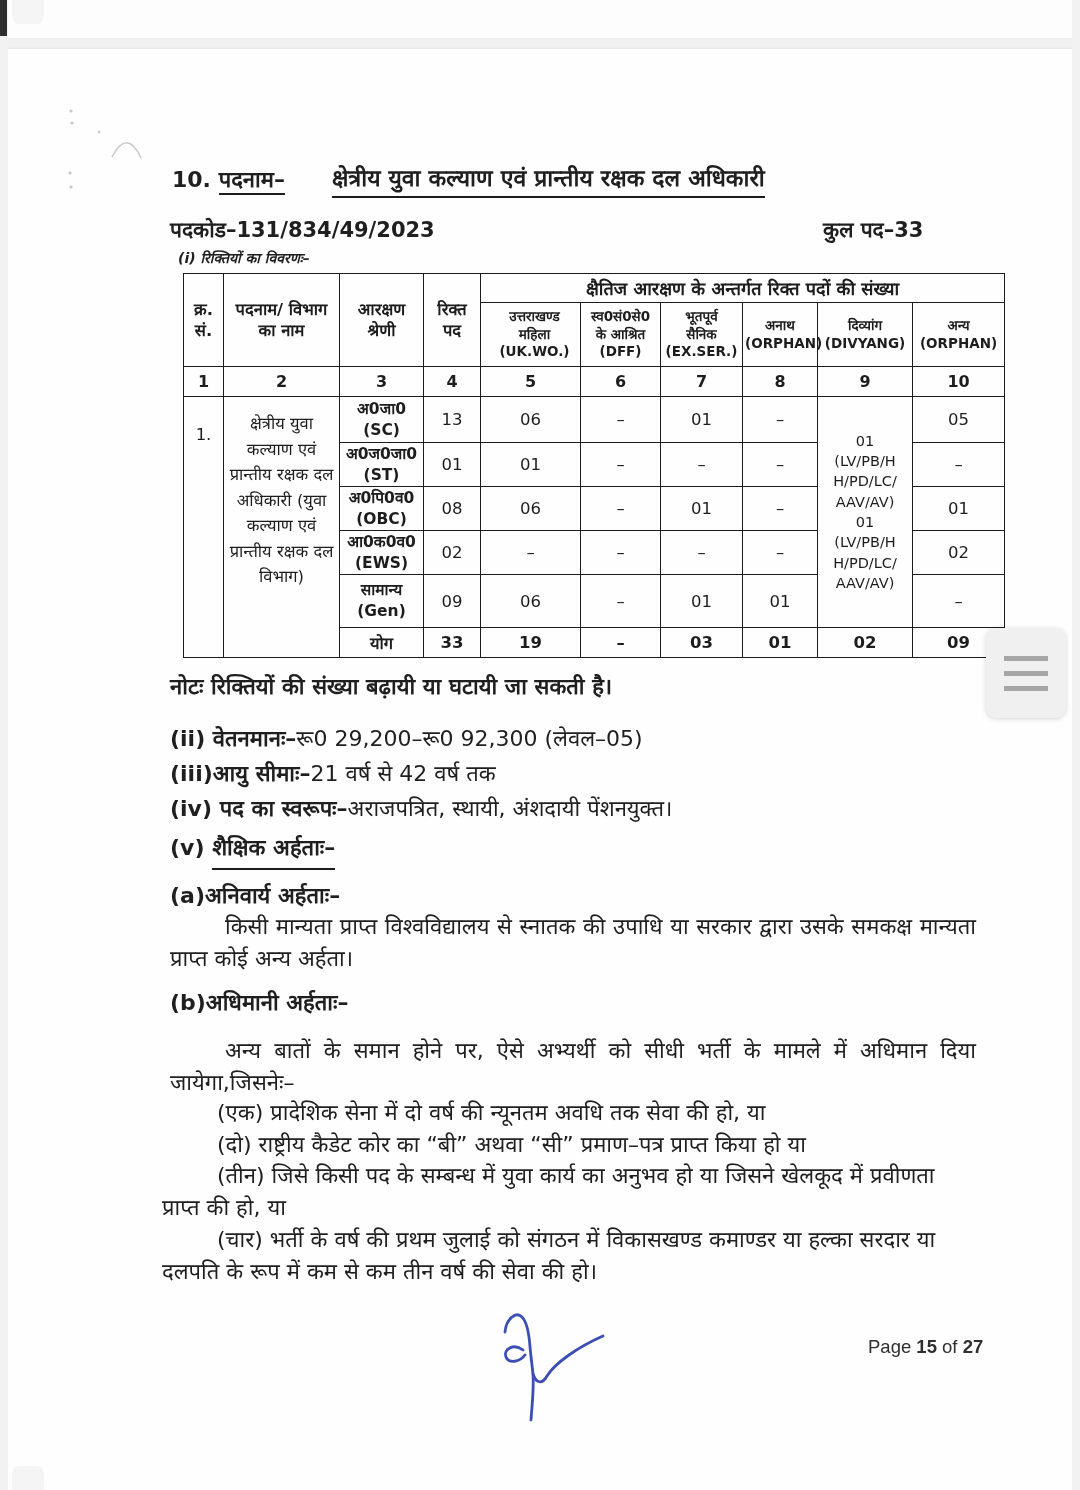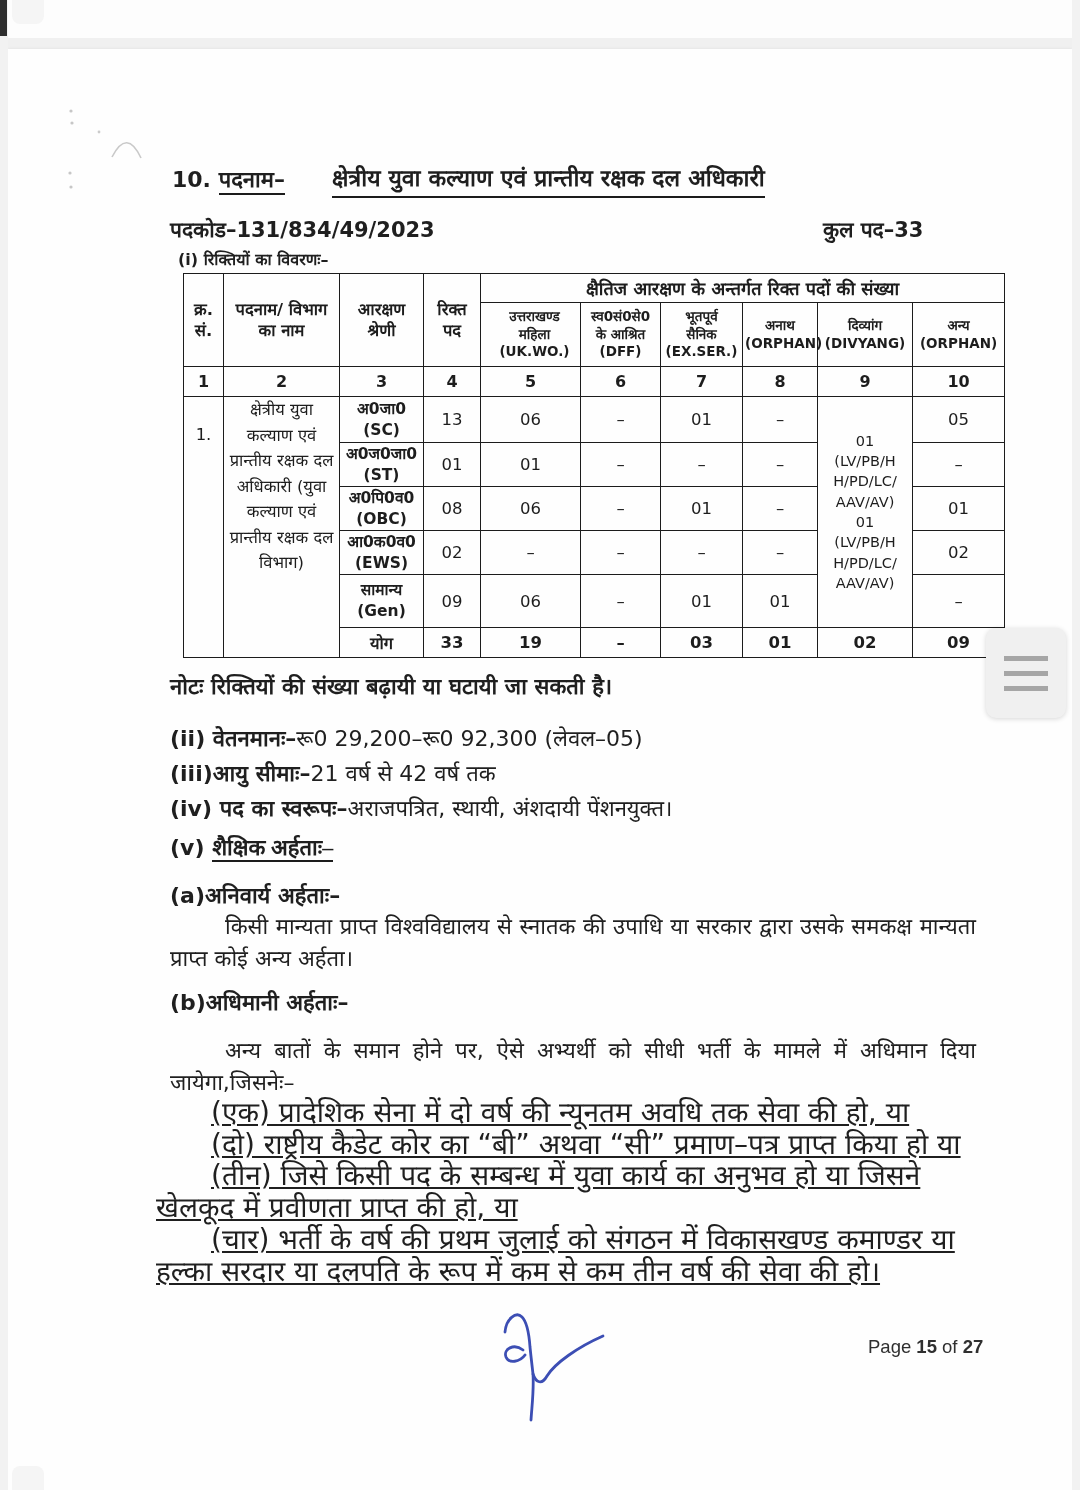--- a/index.html
+++ b/index.html
@@ -18,43 +18,43 @@
   .dark-mark{left:0;top:0;width:7px;height:36px;background:#2e2e2e;}
   .chip-top{left:12px;top:0;width:32px;height:24px;background:#f5f5f5;border-radius:0 0 8px 8px;}
   .chip-bottom{left:12px;top:1466px;width:32px;height:24px;background:#f5f5f5;border-radius:8px 8px 0 0;}
 
   
   .doc-heading{left:172px;top:163px;font-size:22px;font-weight:bold;white-space:nowrap;}
   .doc-heading .u{border-bottom:2.5px solid #1c1c1c;padding-bottom:1px;}
   .doc-title{left:332px;top:161px;font-size:23px;font-weight:bold;border-bottom:2.5px solid #1c1c1c;padding-bottom:3px;white-space:nowrap;}
   .post-code{left:170px;top:215px;font-size:21px;font-weight:bold;white-space:nowrap;}
   .total-posts{left:823px;top:215px;font-size:21px;font-weight:bold;white-space:nowrap;}
-  .section-i{left:178px;top:248px;font-size:16px;font-weight:bold;white-space:nowrap;}
+  .section-i{left:178px;top:248px;font-size:14px;font-weight:bold;white-space:nowrap;font-style:italic;}
 
   
   .vac-table{left:183px;top:273px;}
   table{border-collapse:collapse;table-layout:fixed;width:821px;background:transparent;}
   td{border:1.6px solid #1c1c1c;text-align:center;vertical-align:middle;padding:0 2px;color:#1d1d1d;}
   .th-main{font-weight:bold;font-size:16.5px;line-height:1.3;}
   .th-span{font-weight:bold;font-size:18px;height:28px;}
   .th-sub{font-size:13.5px;font-weight:bold;white-space:pre-line;line-height:1.3;}
   .num-cell{font-weight:bold;font-size:16px;}
   .cat-cell{font-weight:bold;font-size:15.5px;white-space:pre-line;line-height:1.35;margin-left:36px;}
   .val-cell{font-size:16.5px;}
   .post-cell{font-size:16.5px;line-height:1.55;padding:0 5px;}
   .divyang-cell{font-size:14.5px;white-space:pre-line;line-height:1.4;}
   .total-label{font-weight:bold;font-size:16.5px;}
   .total-val{font-weight:bold;font-size:16.5px;}
 
   
   .bodyline{left:170px;font-size:22px;white-space:nowrap;}
   .bodyline b{font-weight:bold;}
   .para{left:170px;width:806px;font-size:22px;line-height:32px;text-align:justify;text-indent:55px;}
-  .hang{left:156px;width:806px;font-size:28px;line-height:32px;text-indent:55px;text-decoration:underline;}
-  .v-underline{border-bottom:2px solid #1c1c1c;padding-bottom:0;font-family:Liberation Serif, serif;}
+  .hang{left:162px;width:806px;font-size:22px;line-height:32px;text-indent:55px;}
+  .v-underline{border-bottom:2px solid #1c1c1c;padding-bottom:8px;}
 
   
   .page-num{left:868px;top:1336px;font-size:18.5px;color:#2f2f2f;font-family:"Liberation Sans",sans-serif;white-space:nowrap;}
   .page-num .n{font-weight:bold;}
 
   
   .drag-handle{left:986px;top:628px;width:80px;height:90px;background:#f0f0f0;border-radius:10px;
     box-shadow:0 1px 5px rgba(0,0,0,0.16);display:flex;flex-direction:column;justify-content:center;align-items:center;gap:10px;}
   .drag-bar{width:44px;height:5px;background:#a6a6a6;}
 
@@ -136,21 +136,21 @@
     <td class="num-cell">4</td>
     <td class="num-cell">5</td>
     <td class="num-cell">6</td>
     <td class="num-cell">7</td>
     <td class="num-cell">8</td>
     <td class="num-cell">9</td>
     <td class="num-cell">10</td>
   </tr>
   <tr style="height:46px">
     <td class="val-cell" rowspan="6" style="vertical-align:top;padding-top:28px;">1.</td>
-    <td class="post-cell" rowspan="6" style="vertical-align:top;">क्षेत्रीय युवा कल्याण एवं प्रान्तीय रक्षक दल अधिकारी (युवा कल्याण एवं प्रान्तीय रक्षक दल विभाग)</td>
+    <td class="post-cell" rowspan="6" style="vertical-align:top;padding-top:14px;">क्षेत्रीय युवा कल्याण एवं प्रान्तीय रक्षक दल अधिकारी (युवा कल्याण एवं प्रान्तीय रक्षक दल विभाग)</td>
     <td class="cat-cell" style="white-space: pre-line;">अ0जा0
 (SC)</td>
     <td class="val-cell">13</td>
     <td class="val-cell">06</td>
     <td class="val-cell">–</td>
     <td class="val-cell">01</td>
     <td class="val-cell">–</td>
     <td class="divyang-cell" rowspan="5" style="white-space: pre-line;">01
 (LV/PB/H
 H/PD/LC/

